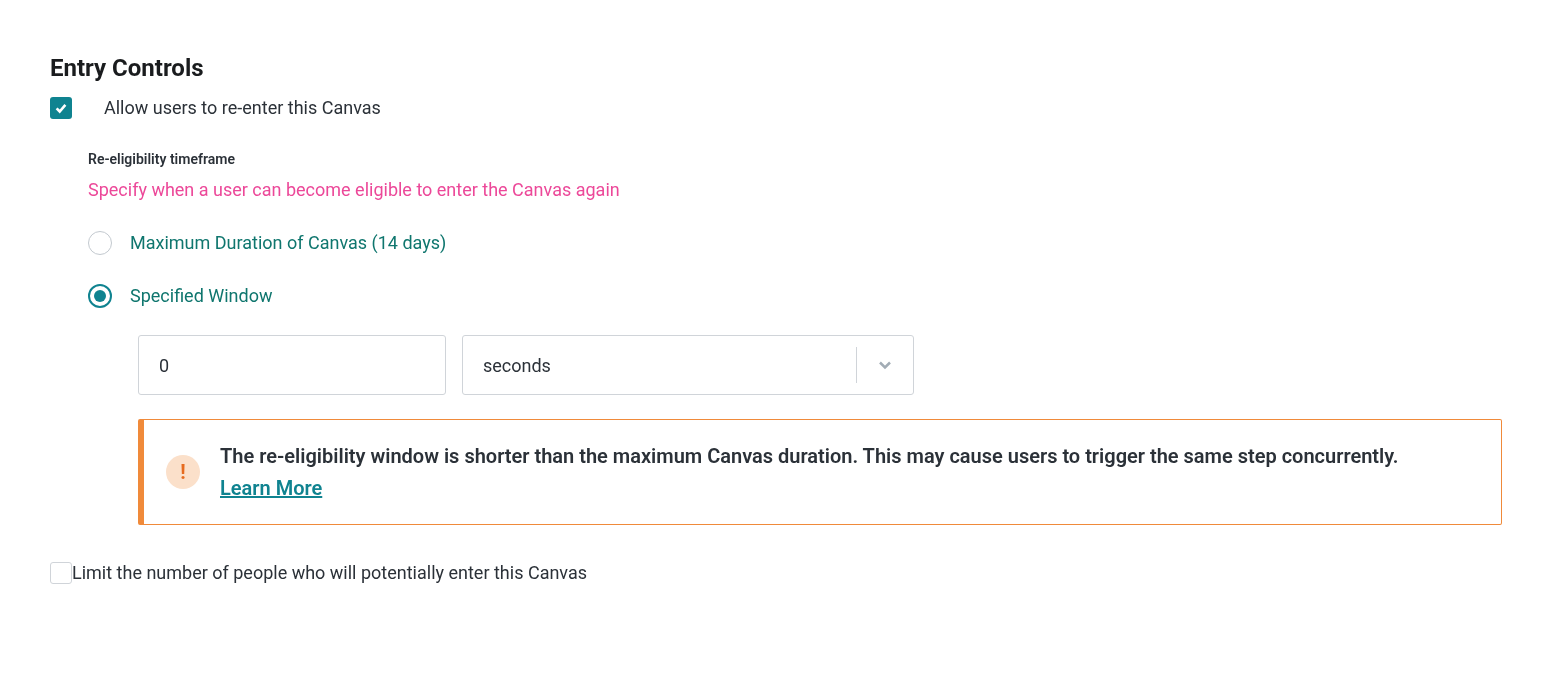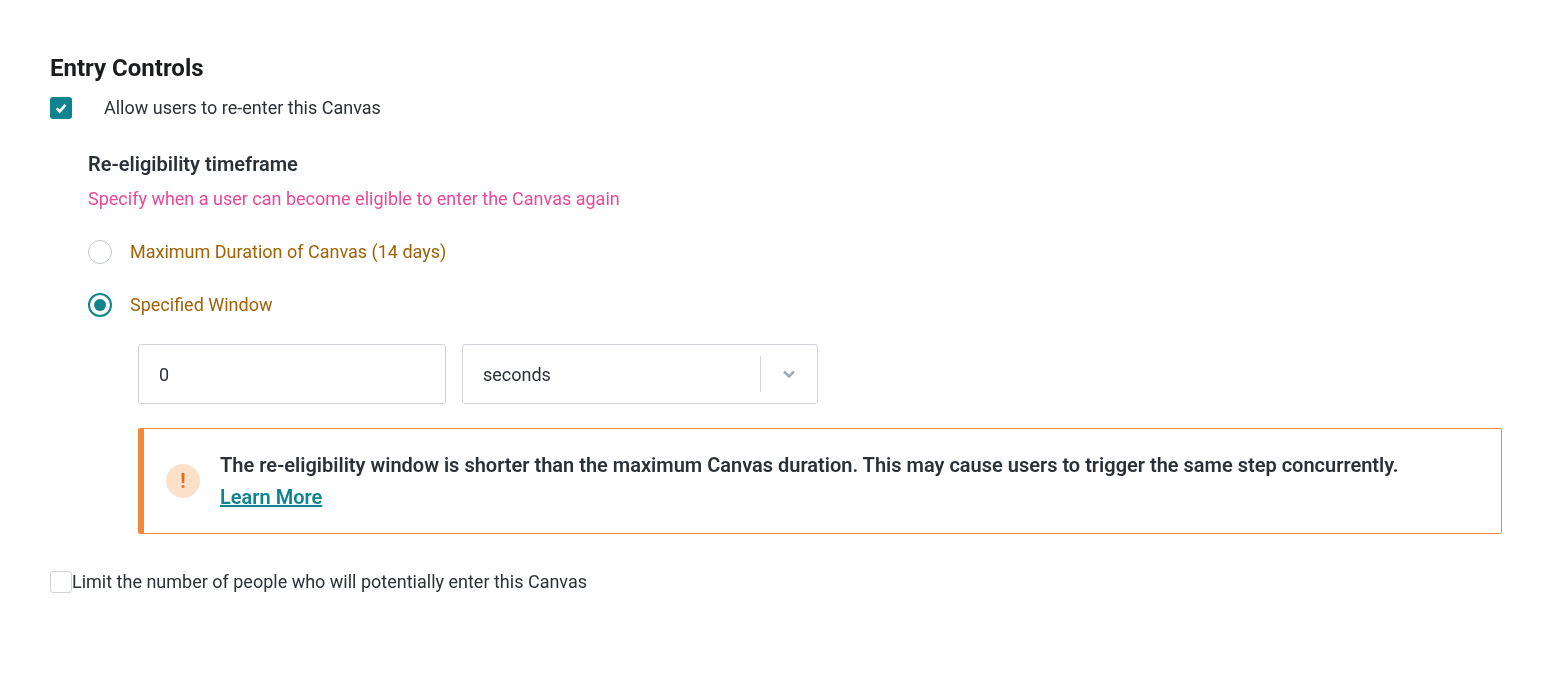--- a/index.html
+++ b/index.html
@@ -53,21 +53,21 @@
       fill: none;
     }
     .checkbox-label {
       font-size: 18px;
       color: #2b3138;
     }
     .indented-block {
       margin-left: 38px;
     }
     .sub-heading {
-      font-size: 20px;
+      font-size: 14px;
       font-weight: 600;
       color: #2b3138;
       margin-bottom: 6px;
     }
     .sub-description {
       font-size: 18px;
       color: #ec4899;
       margin-bottom: 26px;
     }
     .radio-row {
@@ -96,42 +96,42 @@
     }
     .radio.selected::after {
       content: "";
       width: 12px;
       height: 12px;
       border-radius: 50%;
       background: #0f8390;
     }
     .radio-label {
       font-size: 18px;
-      color: #a16207;
+      color: #0f766e;
     }
     .window-inputs {
       display: flex;
       gap: 16px;
       margin-left: 50px;
       margin-bottom: 24px;
     }
     .text-input {
       width: 308px;
       height: 60px;
       border: 1px solid #d0d4d9;
       border-radius: 3px;
       padding: 0 20px;
       font-size: 18px;
       color: #2b3138;
       outline: none;
       font-family: inherit;
     }
     .select-wrap {
       position: relative;
-      width: 356px;
+      width: 452px;
       height: 60px;
       border: 1px solid #d0d4d9;
       border-radius: 3px;
       display: flex;
       align-items: center;
       cursor: pointer;
       background: #ffffff;
     }
     .select-value {
       flex: 1;

